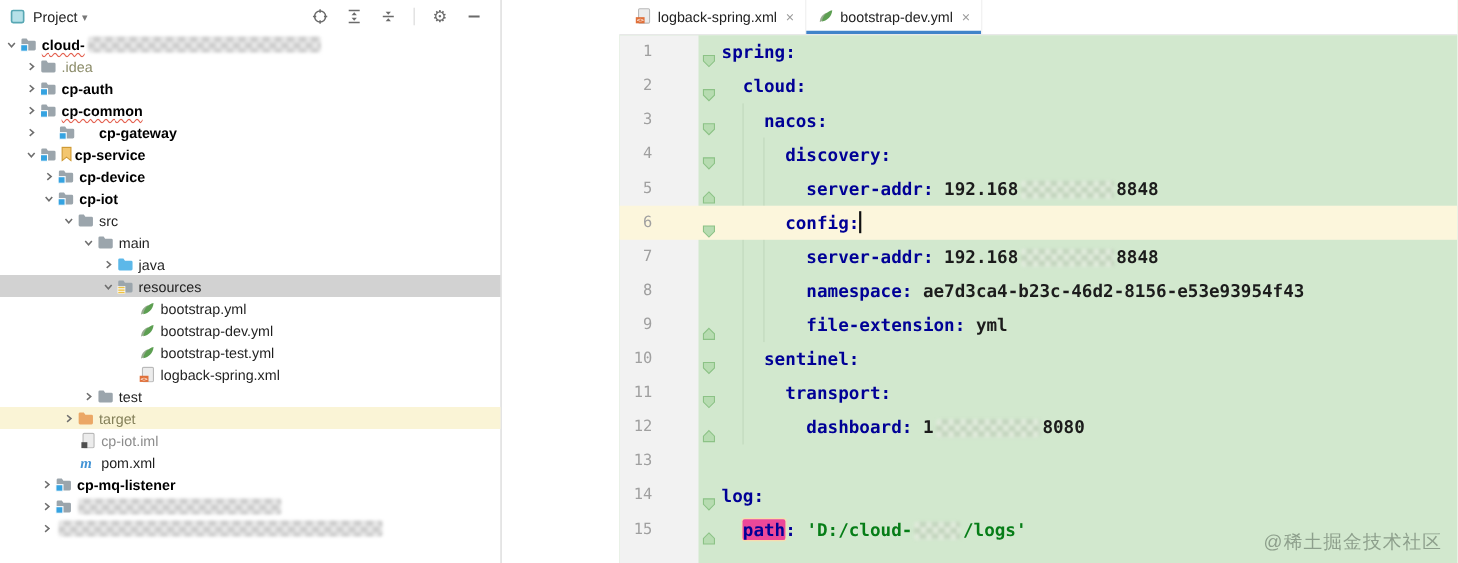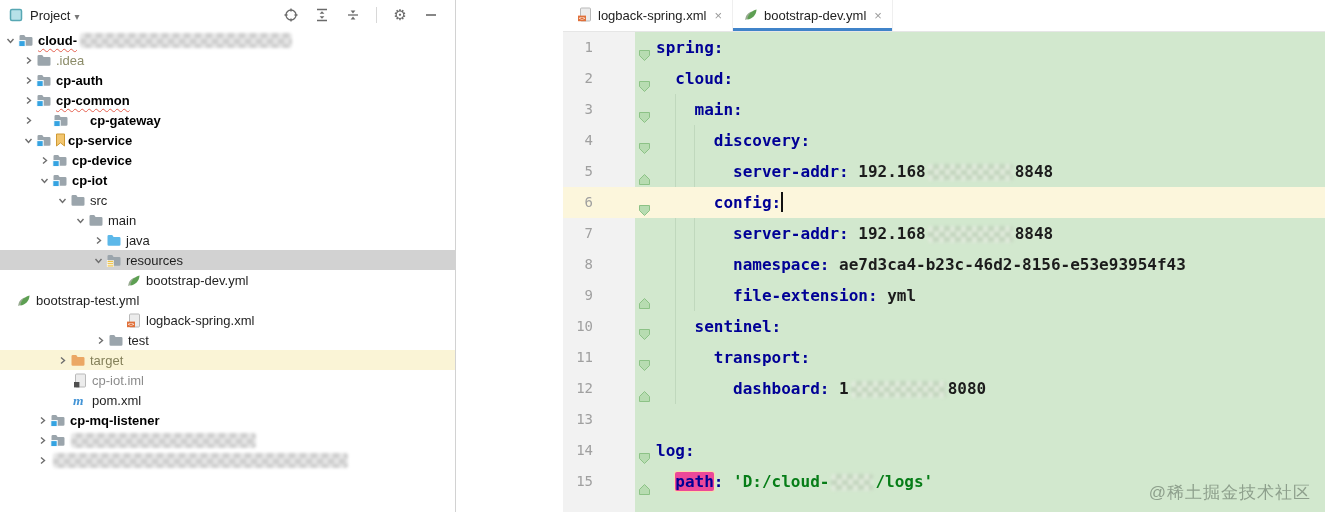--- a/index.html
+++ b/index.html
@@ -283,44 +283,54 @@
           <span class="t-label">resources</span>
         </div>
         <div class="tree-row" style="padding-left: 110px;">
           <span class="chev-slot"></span>
           <span class="t-icon">
             <svg width="15" height="15" viewBox="0 0 15 15">
               <path d="M2.2 13 C2.6 8.4 5 5.8 8.8 4.6 C8.3 8.8 5.8 11.9 2.2 13 Z" fill="#97aa90"></path>
               <path d="M4.2 12.6 C5.2 6.8 8.8 3.6 13.6 2.4 C13.1 8.2 9.4 11.6 4.2 12.6 Z" fill="#5d9f52"></path>
             </svg>
           </span>
+          <span class="t-label">bootstrap.yml</span>
+        </div>
+        <div class="tree-row" style="padding-left: 110px;">
+          <span class="chev-slot"></span>
+          <span class="t-icon">
+            <svg width="15" height="15" viewBox="0 0 15 15">
+              <path d="M2.2 13 C2.6 8.4 5 5.8 8.8 4.6 C8.3 8.8 5.8 11.9 2.2 13 Z" fill="#97aa90"></path>
+              <path d="M4.2 12.6 C5.2 6.8 8.8 3.6 13.6 2.4 C13.1 8.2 9.4 11.6 4.2 12.6 Z" fill="#5d9f52"></path>
+            </svg>
+          </span>
           <span class="t-label">bootstrap-dev.yml</span>
         </div>
-        <div class="tree-row" style="">
+        <div class="tree-row" style="padding-left: 110px;">
           <span class="chev-slot"></span>
           <span class="t-icon">
             <svg width="15" height="15" viewBox="0 0 15 15">
               <path d="M2.2 13 C2.6 8.4 5 5.8 8.8 4.6 C8.3 8.8 5.8 11.9 2.2 13 Z" fill="#97aa90"></path>
               <path d="M4.2 12.6 C5.2 6.8 8.8 3.6 13.6 2.4 C13.1 8.2 9.4 11.6 4.2 12.6 Z" fill="#5d9f52"></path>
             </svg>
           </span>
           <span class="t-label">bootstrap-test.yml</span>
         </div>
         <div class="tree-row" style="padding-left: 110px;">
           <span class="chev-slot"></span>
           <span class="t-icon">
             <svg width="15" height="15" viewBox="0 0 15 15">
               <rect x="3.5" y="1" width="10" height="13" rx="1" fill="#ececec" stroke="#b9b9b9"></rect>
               <rect x="1" y="8.6" width="8" height="5.6" fill="#e0703a"></rect>
               <text x="5" y="13.2" font-size="5.4" fill="#fff" text-anchor="middle" font-family="DejaVu Sans Mono,monospace">&lt;&gt;</text>
             </svg>
           </span>
           <span class="t-label">logback-spring.xml</span>
         </div>
-        <div class="tree-row" style="padding-left: 92px;">
+        <div class="tree-row" style="padding-left: 72px;">
           <span class="chev-slot">
             <svg width="9" height="9" viewBox="0 0 9 9">
               <polyline points="3,1.5 6.5,4.5 3,7.5" fill="none" stroke="#6e6e6e" stroke-width="1.4"></polyline>
             </svg>
           </span>
           <span class="t-icon">
             <svg width="16" height="14" viewBox="0 0 16 14">
               <path d="M1.5 3.2 L1.5 11.5 Q1.5 12.8 2.8 12.8 L13.2 12.8 Q14.5 12.8 14.5 11.5 L14.5 5.2 Q14.5 4 13.2 4 L7.6 4 L6.2 2 L2.8 2 Q1.5 2 1.5 3.2 Z" fill="#9ba5ac"></path>
             </svg>
           </span>
@@ -434,21 +444,21 @@
           <span class="fold-marker"><svg width="13" height="13" viewBox="0 0 13 13">
               <polygon points="1.5,1.5 11.5,1.5 11.5,6.5 6.5,11.5 1.5,6.5" fill="#b7dcb1" stroke="#8cc286"></polygon>
             </svg></span>
           <span class="code-text"><span class="seg-val">  </span><span class="seg-key">cloud:</span></span>
         </div>
         <div class="code-line" style="top: 62px;">
           <span class="ln">3</span>
           <span class="fold-marker"><svg width="13" height="13" viewBox="0 0 13 13">
               <polygon points="1.5,1.5 11.5,1.5 11.5,6.5 6.5,11.5 1.5,6.5" fill="#b7dcb1" stroke="#8cc286"></polygon>
             </svg></span>
-          <span class="code-text"><span class="seg-val">    </span><span class="seg-key">main:</span></span>
+          <span class="code-text"><span class="seg-val">    </span><span class="seg-key">nacos:</span></span>
         </div>
         <div class="code-line" style="top: 93px;">
           <span class="ln">4</span>
           <span class="fold-marker"><svg width="13" height="13" viewBox="0 0 13 13">
               <polygon points="1.5,1.5 11.5,1.5 11.5,6.5 6.5,11.5 1.5,6.5" fill="#b7dcb1" stroke="#8cc286"></polygon>
             </svg></span>
           <span class="code-text"><span class="seg-val">      </span><span class="seg-key">discovery:</span></span>
         </div>
         <div class="code-line" style="top: 124px;">
           <span class="ln">5</span>

